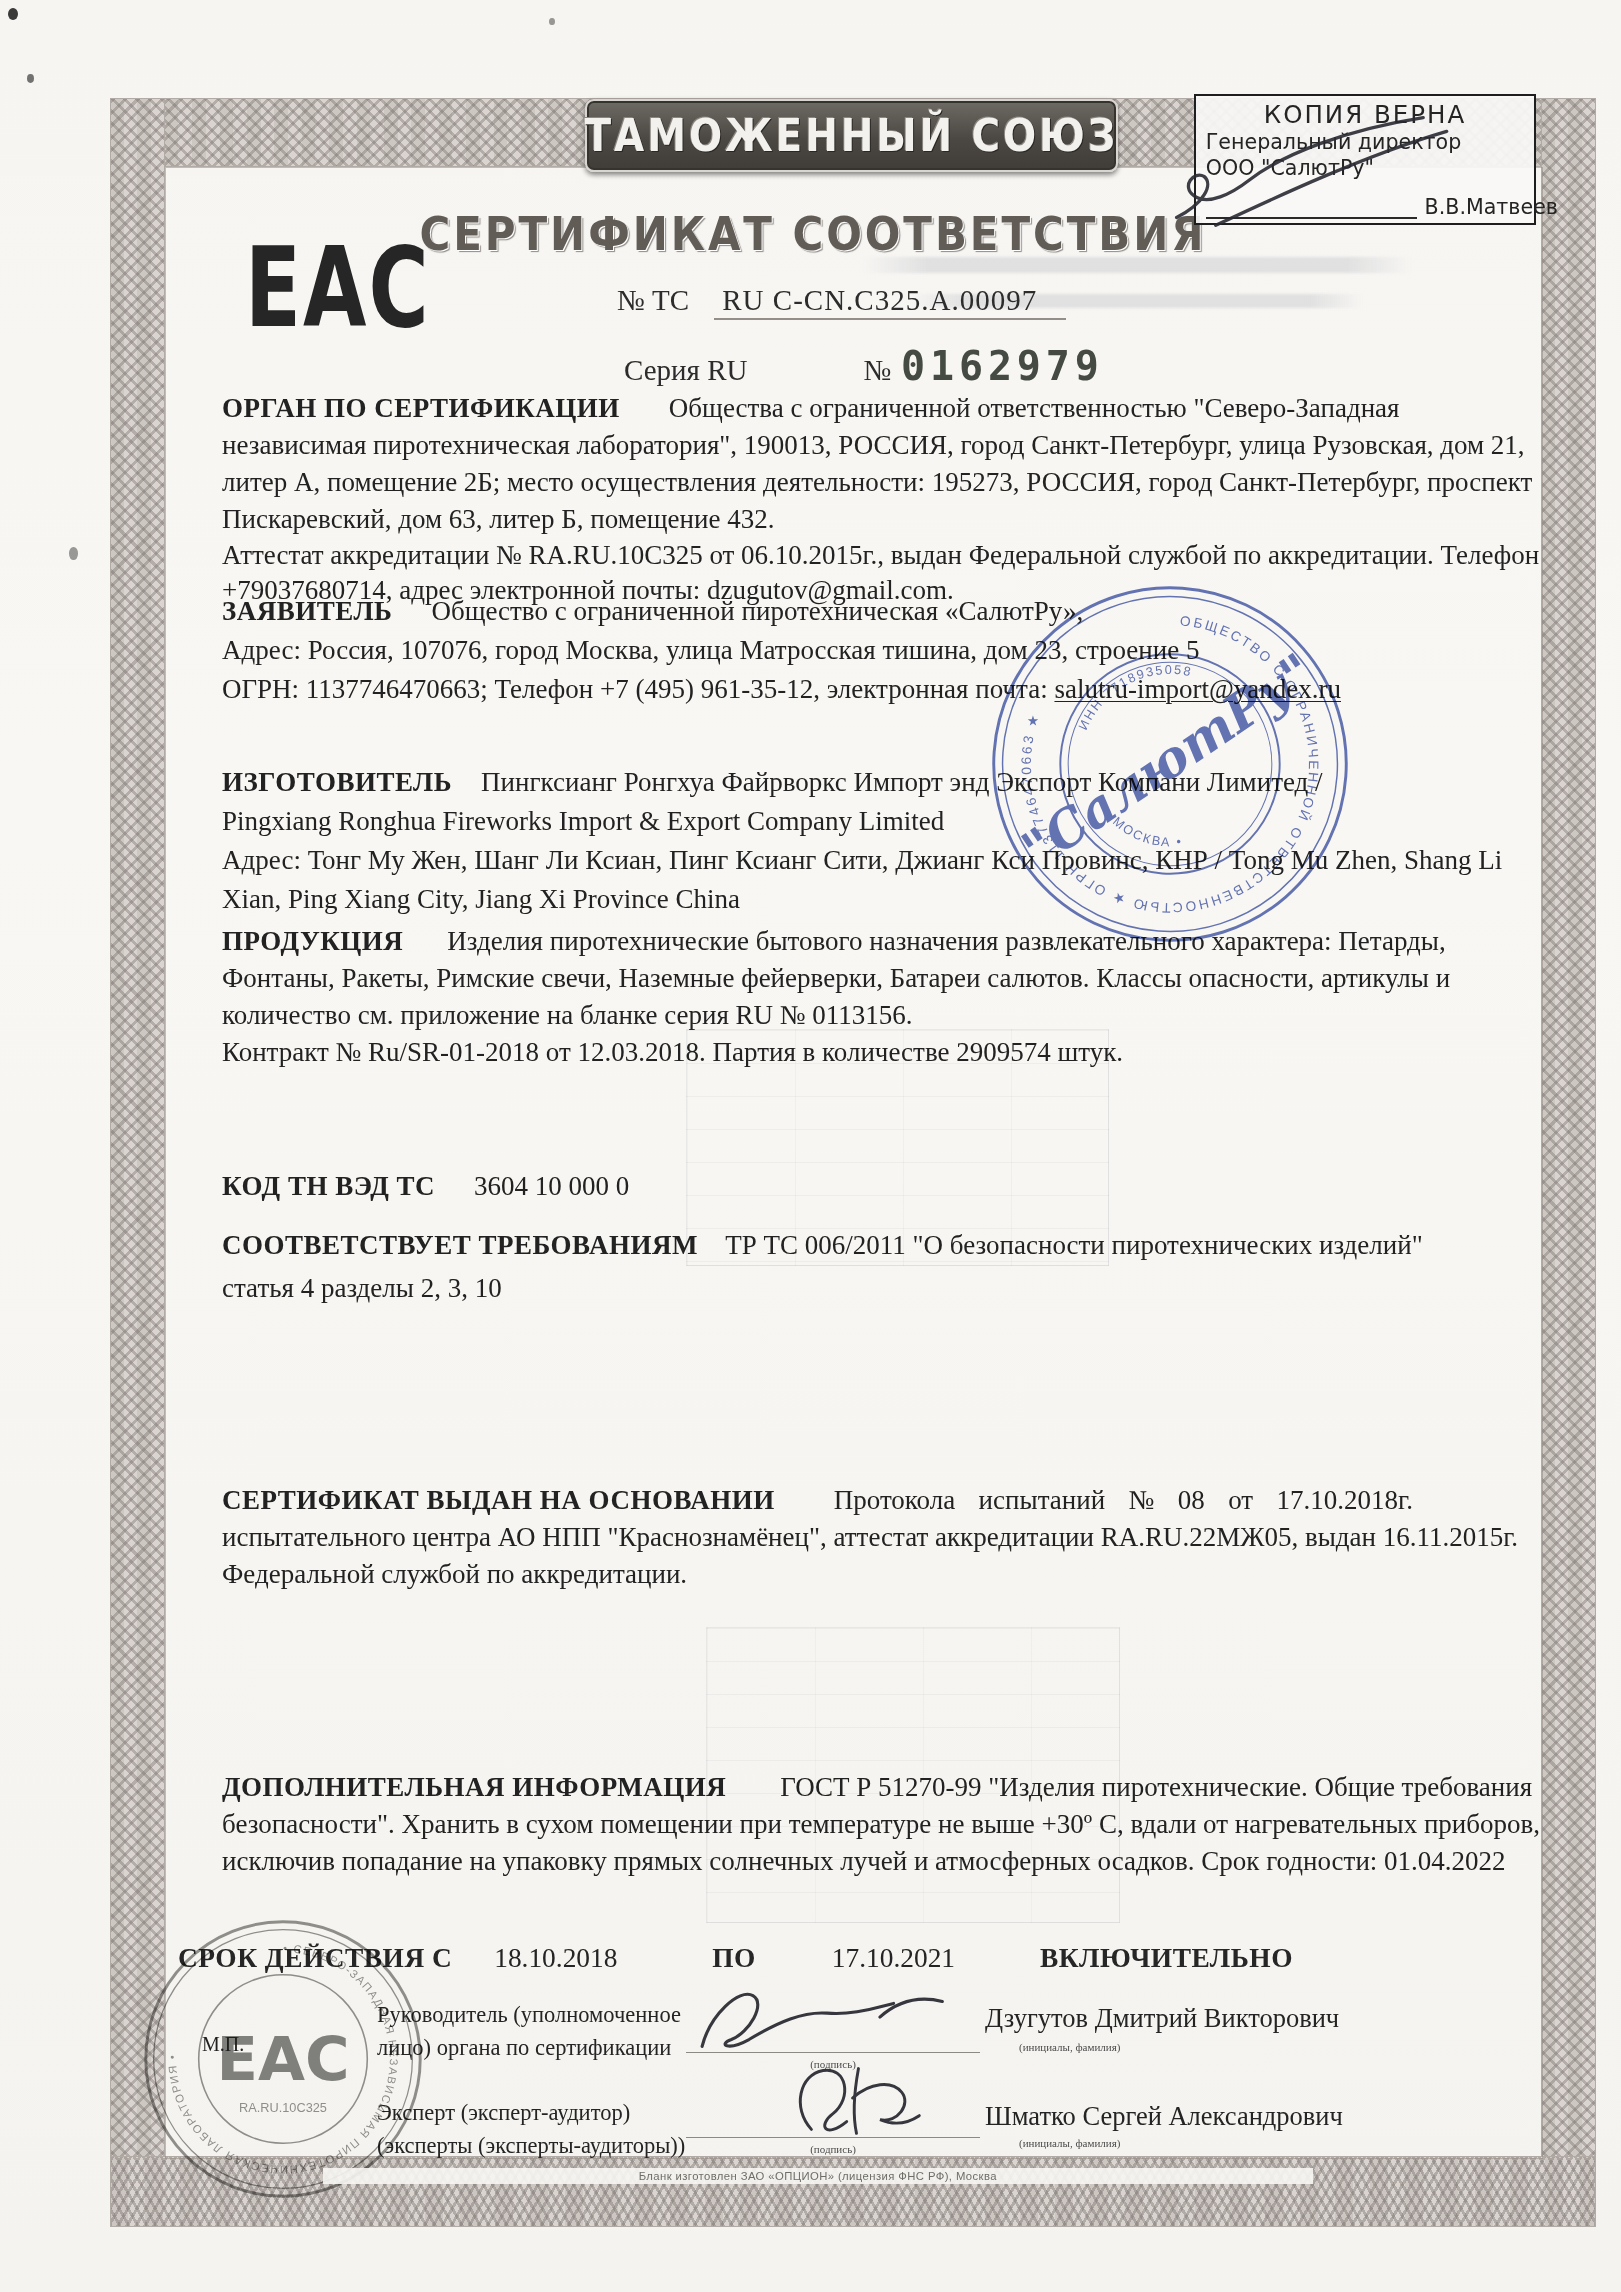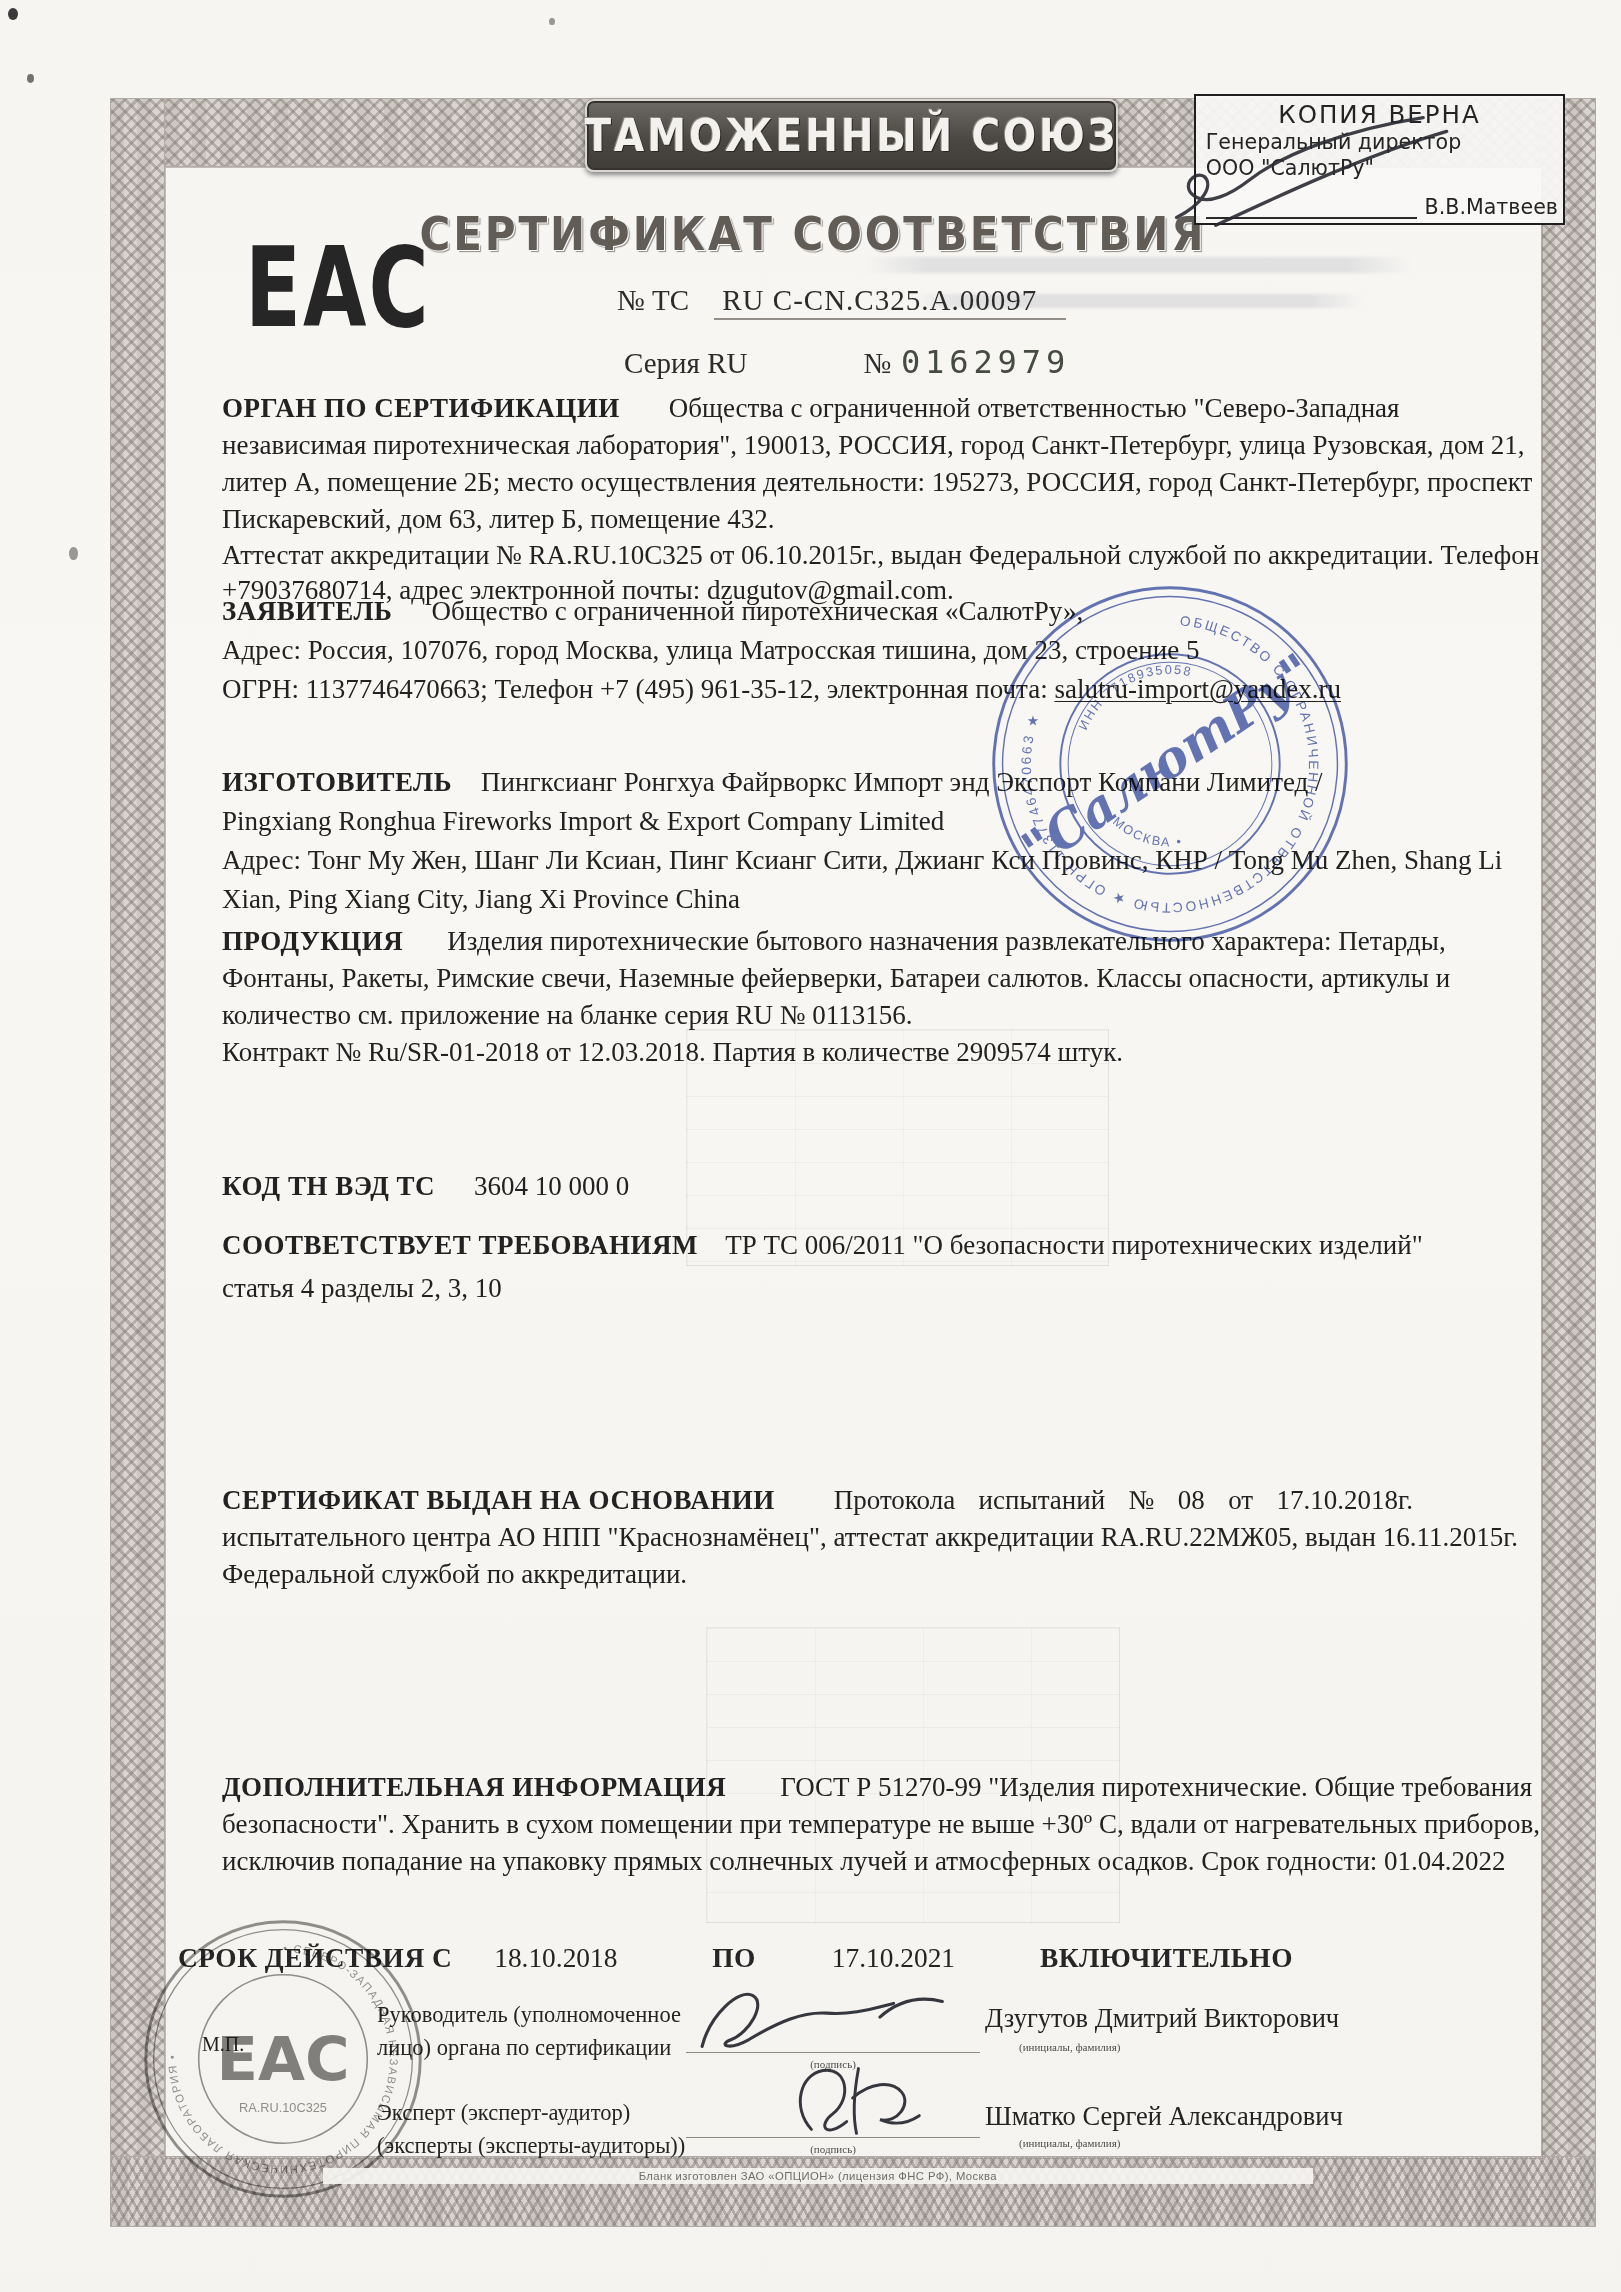--- a/index.html
+++ b/index.html
@@ -37,36 +37,36 @@
     font-size:39px;color:#f2f1ee;letter-spacing:2.9px;transform:scaleY(1.12);
     text-shadow:1px 1px 0 #2a2724,-1px -1px 0 #8c8781;white-space:nowrap;}
   .cert-title{position:absolute;left:323px;top:210px;width:980px;text-align:center;z-index:3;}
   .cert-title span{display:inline-block;font-family:"DejaVu Sans", sans-serif;font-weight:bold;
     font-size:42px;color:#615c56;letter-spacing:2.9px;transform:scaleY(1.08);
     text-shadow:1px 1px 0 #ffffff,2px 2px 1px rgba(60,55,50,.55);white-space:nowrap;}
   .eac-logo{position:absolute;left:245px;top:233px;font-family:"DejaVu Sans", sans-serif;
     font-weight:900;font-size:82px;line-height:1;color:#262626;letter-spacing:2px;
     transform:scaleY(1.35);transform-origin:top left;}
 
-  .copy-box{position:absolute;left:1194px;top:94px;width:371px;height:131px;
+  .copy-box{position:absolute;left:1194px;top:94px;width:342px;height:131px;
     border:2.9px solid #1e1e1e;background:rgba(249,248,246,.93);z-index:6;
     font-family:"DejaVu Sans", sans-serif;color:#242424;padding:3.9px 9.8px;box-sizing:border-box;}
   .copy-title{text-align:center;font-size:24.5px;letter-spacing:2px;}
   .copy-line{font-size:20.6px;line-height:26.5px;}
   .copy-sign-row{position:absolute;left:9.8px;right:7.8px;bottom:3.9px;display:flex;align-items:flex-end;}
   .copy-sign-line{flex:0 0 211px;border-bottom:2px solid #2a2a2a;height:17.6px;}
   .copy-name{font-size:20.6px;margin-left:7.8px;white-space:nowrap;}
   .sig-head{position:absolute;left:1157px;top:102px;width:323px;height:137px;z-index:7;pointer-events:none;}
 
   .cert-no{position:absolute;left:617px;top:284px;font-size:29px;color:#2c2c2c;}
   .cert-no .lbl{margin-right:25.5px;}
   .cert-no .val{border-bottom:2px solid #938e88;padding:0 29px 2px 7.8px;letter-spacing:1px;}
   .cert-series{position:absolute;left:624px;top:343px;font-size:29px;color:#2c2c2c;}
   .cert-series .no{margin-left:116px;}
-  .cert-series .digits{font-family:"DejaVu Sans Mono", monospace;font-weight:normal;font-size:32px;
+  .cert-series .digits{font-family:"DejaVu Sans Mono", monospace;font-weight:bold;font-size:40px;
     letter-spacing:4.9px;color:#454a42;margin-left:9.8px;}
 
   
   .sec{position:absolute;left:178px;width:1325px;font-size:27px;line-height:37px;color:#222;margin-left:44px;}
   .slabel{font-weight:bold;letter-spacing:0.5px;}
   .g50{margin-right:49px;} .g40{margin-right:39px;} .g30{margin-right:29px;}
   .g45{margin-right:44px;} .g28{margin-right:27.4px;} .g60{margin-right:59px;} .g55{margin-right:54px;}
   .wide{word-spacing:16.7px;}
   .underlined{text-decoration:underline;text-decoration-thickness:1px;text-underline-offset:2.9px;}
   .sec p{margin:0;}

